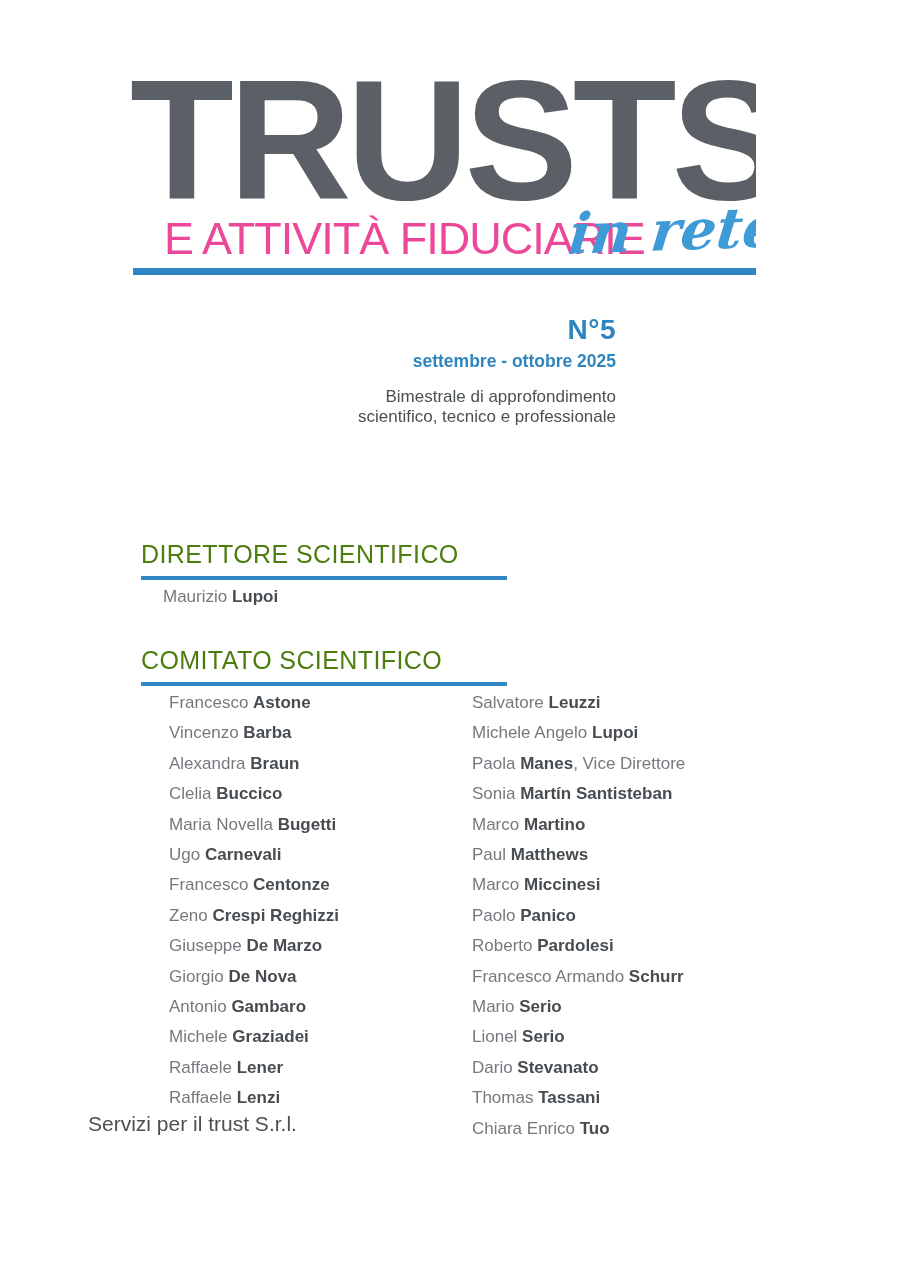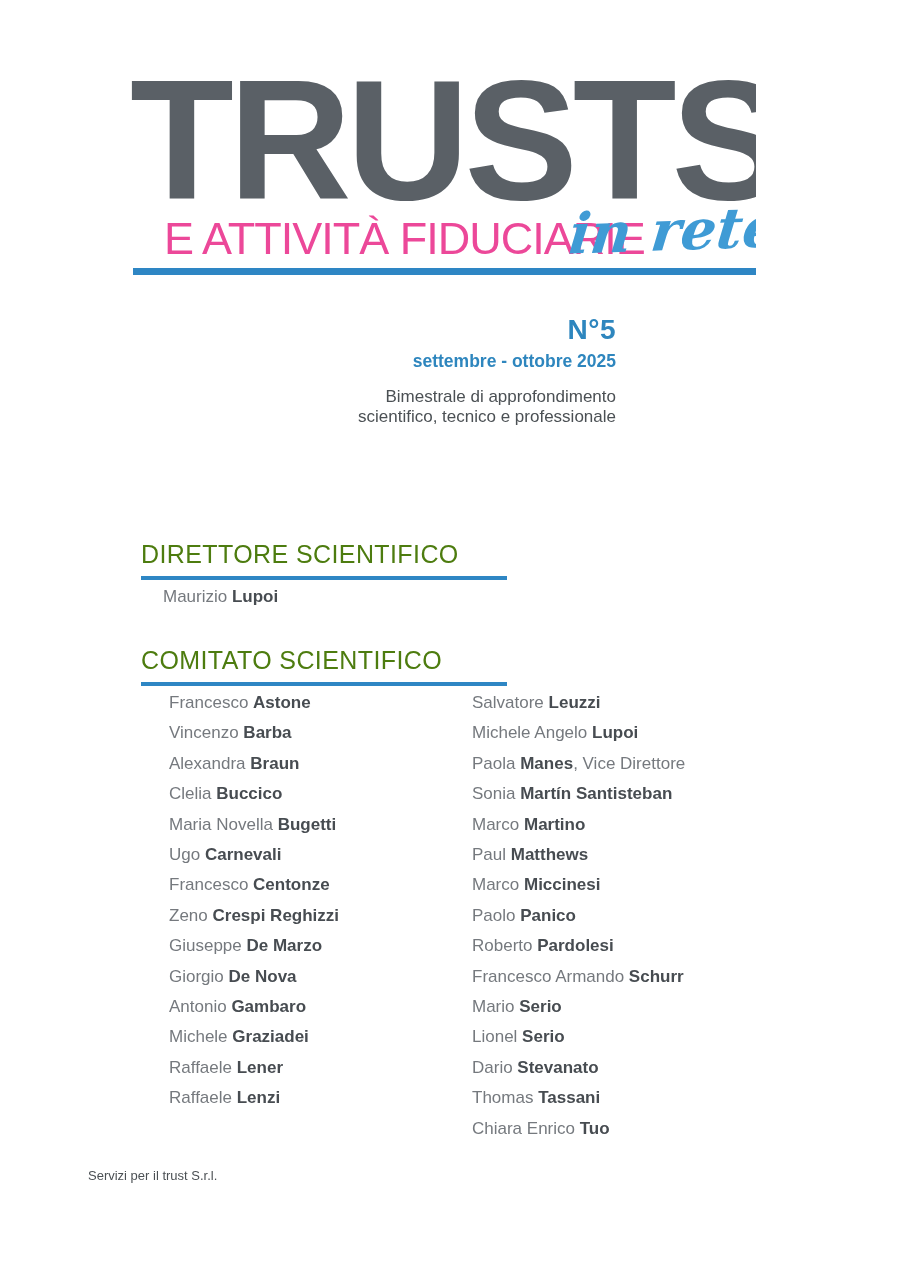--- a/index.html
+++ b/index.html
@@ -140,22 +140,22 @@
   }
   .member .ln {
     color: #474c51;
     font-weight: bold;
   }
 
   
   .footer-publisher {
     position: absolute;
     left: 88px;
-    top: 1168px;
-    font-size: 13px;
+    top: 1112px;
+    font-size: 21px;
     color: #4b5054;
   }
 </style>
 </head>
 <body>
 
 <div class="page">
 
   <header class="masthead">
     <div class="logo-title">TRUSTS</div>

